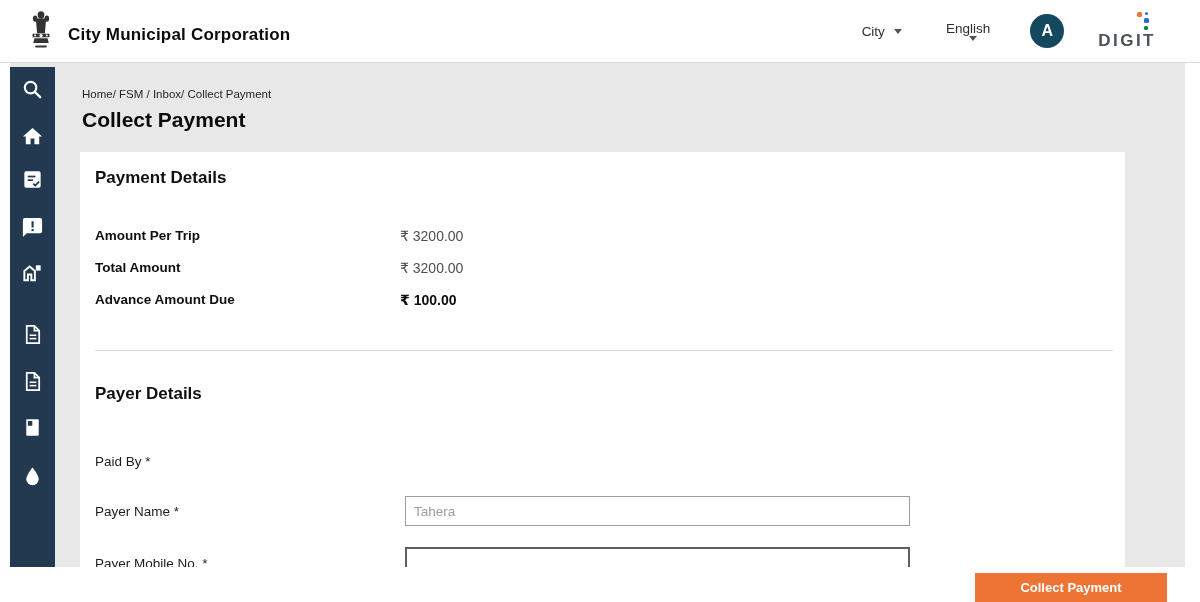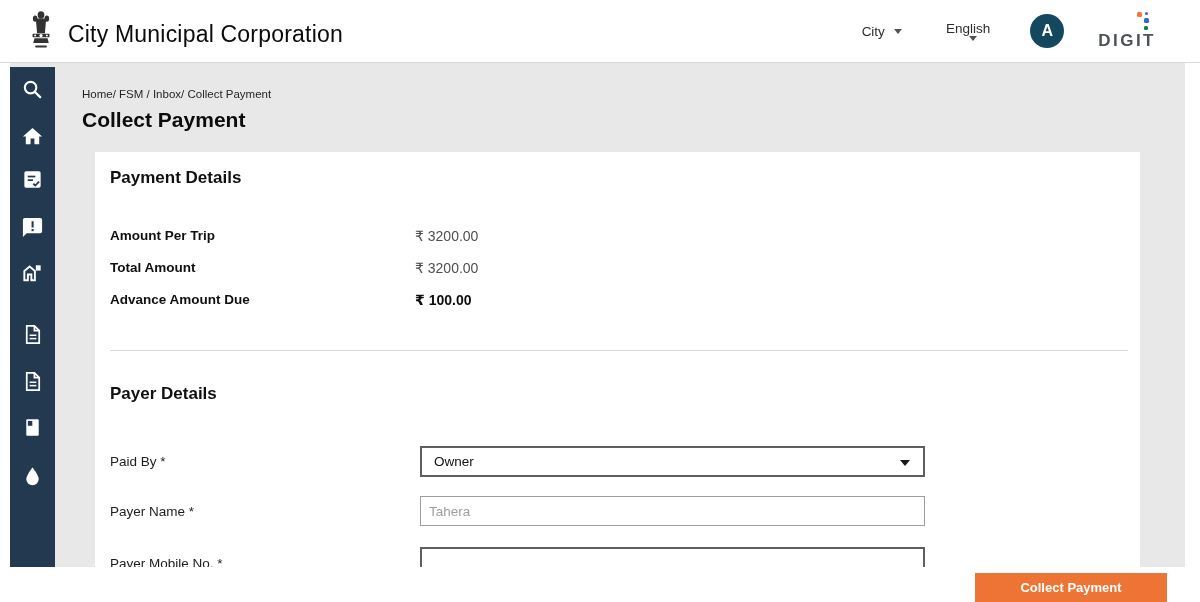--- a/index.html
+++ b/index.html
@@ -5,21 +5,21 @@
   * { margin:0; padding:0; box-sizing:border-box; }
   html,body { background:#ffffff; }
   body { font-family:"Liberation Sans","DejaVu Sans",sans-serif; }
   .canvas { position:relative; width:1200px; height:602px; background:#ffffff; overflow:hidden; }
 
   
   .topbar { position:absolute; left:0; top:0; width:1200px; height:63px; background:#ffffff;
             border-bottom:1px solid #d9d9d9; display:flex; align-items:center; z-index:10; }
   .brand { display:flex; align-items:center; margin-left:28px; }
   .emblem { width:26px; height:42px; }
-  .org-title { margin-left:14px; font-size:23px; font-weight:400; color:#0b0b0b; letter-spacing:.2px;margin-top:7px; }
+  .org-title { margin-left:14px; font-size:17px; font-weight:700; color:#0b0b0b; letter-spacing:.2px;margin-top:7px; }
   .topbar-right { margin-left:auto; display:flex; align-items:center; margin-right:44px; }
   .dropdown { display:flex; align-items:center; cursor:pointer; font-size:13.5px; color:#2e2e2e; }
   .dropdown + .dropdown { margin-left:44px;flex-direction:column; }
   .caret-down { width:0; height:0; border-left:4.5px solid transparent; border-right:4.5px solid transparent;
                 border-top:5.5px solid #555; margin-left:9px; }
   .avatar { width:34px; height:34px; border-radius:50%; background:#14485F; color:#fff; font-size:16px;
             font-weight:700; display:flex; align-items:center; justify-content:center; margin-left:40px; cursor:pointer; }
   .digit-logo { display:flex; align-items:flex-end; margin-left:34px;flex-direction:column; }
   .digit-dots { position:relative; width:14px; height:19px; margin-right:5px; }
   .digit-dots i { position:absolute; display:block; border-radius:1.5px; }
@@ -33,21 +33,21 @@
   .content-bg { position:absolute; left:10px; top:63px; width:1175px; height:505px; background:#E8E8E8; }
   .sidebar { position:absolute; left:10px; top:67px; width:45px; height:501px; background:#22394F; z-index:3; }
   .nav-btn { position:absolute; left:11px; width:23px; height:23px; cursor:pointer; }
   .nav-btn svg { width:100%; height:100%; display:block; }
 
   
   .breadcrumb { position:absolute; left:82px; top:88px; font-size:11.5px; color:#262626; z-index:4; cursor:pointer; }
   .page-title { position:absolute; left:82px; top:108px; font-size:21px; font-weight:700; color:#0c0c0c; z-index:4; }
 
   
-  .card { position:absolute; left:95px; top:152px; width:1045px; height:416px; background:#ffffff; z-index:4; }
+  .card { position:absolute; left:80px; top:152px; width:1045px; height:416px; background:#ffffff; z-index:4; }
   .section-heading { position:absolute; left:15px; font-size:17px; font-weight:700; color:#101010; }
   .kv-label { position:absolute; left:15px; font-size:13.5px; font-weight:700; color:#101010; }
   .kv-value { position:absolute; left:320px; font-size:14px; color:#4f4f4f; }
   .kv-value.bold { font-weight:700; color:#0e0e0e; }
   .divider { position:absolute; left:15px; top:198px; width:1018px; height:1px; background:#d9d9d9; border:0; }
   .field-label { position:absolute; left:15px; font-size:13.5px; color:#1d1d1d; }
   .select-box { position:absolute; left:325px; width:505px; height:31px; border:2px solid #5f5f5f; background:#fff;
                 display:flex; align-items:center; padding:0 12px; font-size:13.5px; color:#111; cursor:pointer; }
   .select-caret { position:absolute; right:13px; top:12px; width:0; height:0; border-left:5px solid transparent;
                   border-right:5px solid transparent; border-top:6px solid #1a1a1a; }
@@ -185,24 +185,20 @@
     <div class="kv-value" style="top:108px">₹ 3200.00</div>
 
     <div class="kv-label" style="top:140px">Advance Amount Due</div>
     <div class="kv-value bold" style="top:140px">₹ 100.00</div>
 
     <hr class="divider">
 
     <h2 class="section-heading" style="top:232px">Payer Details</h2>
 
     <div class="field-label" style="top:302px">Paid By *</div>
-    <div class="select-box" style="top:294px" role="combobox">
-      <span>Owner</span>
-      <span class="select-caret"></span>
-    </div>
 
     <div class="field-label" style="top:352px">Payer Name *</div>
     <input class="text-input" style="top: 344px;" type="text" placeholder="Tahera">
 
     <div class="field-label" style="top:404px">Payer Mobile No. *</div>
     <input class="text-input strong-border" style="top: 395px;" type="text">
   </section>
 
   <footer class="footer">
     <button class="collect-btn">Collect Payment</button>

